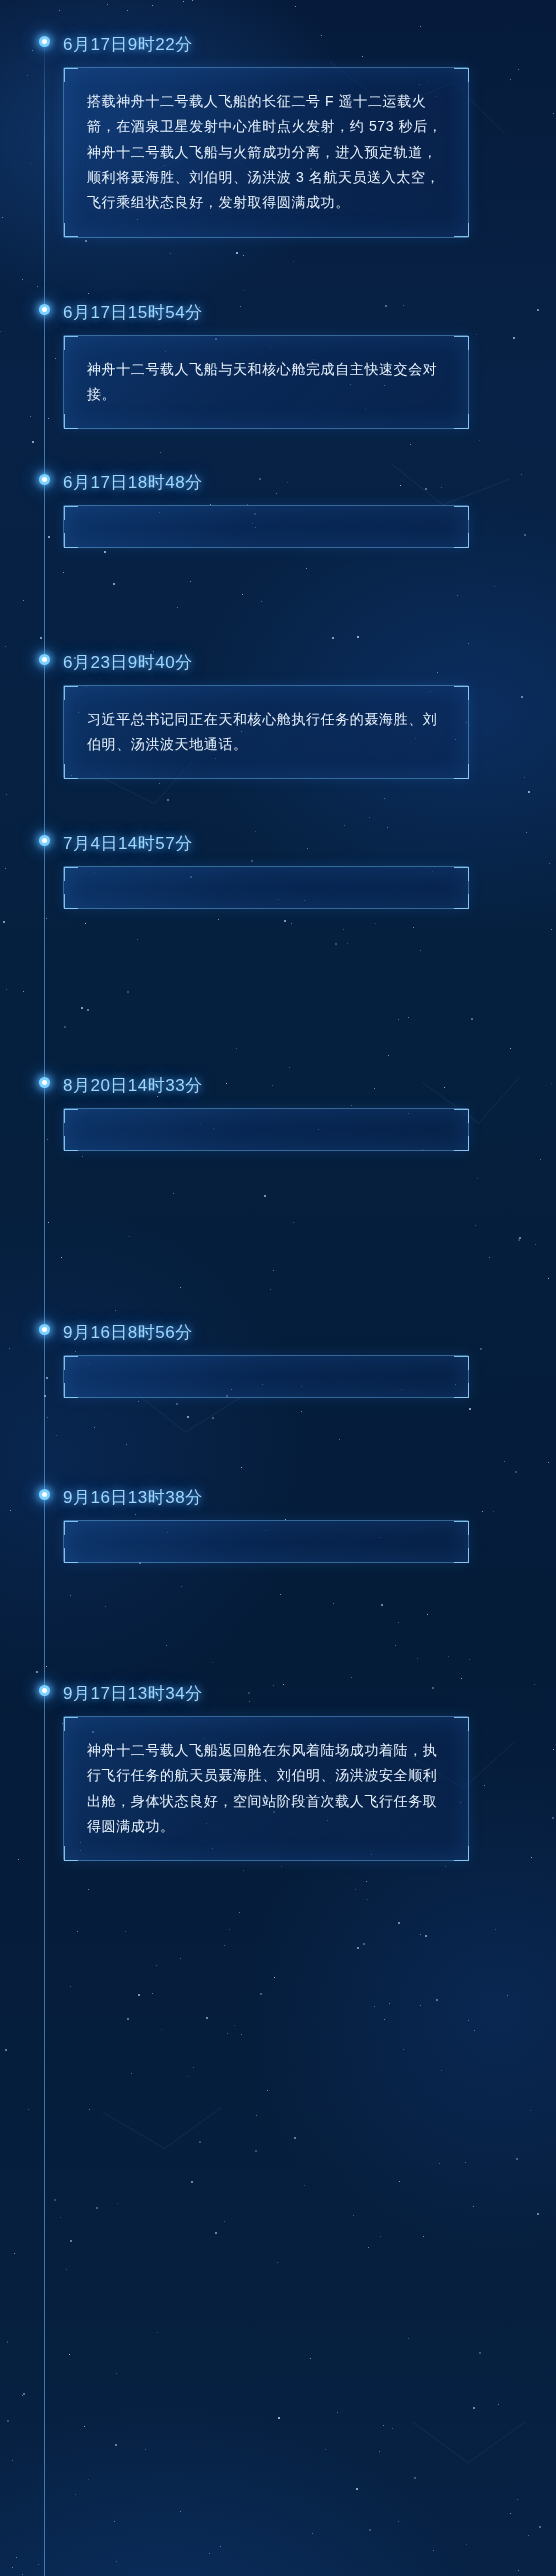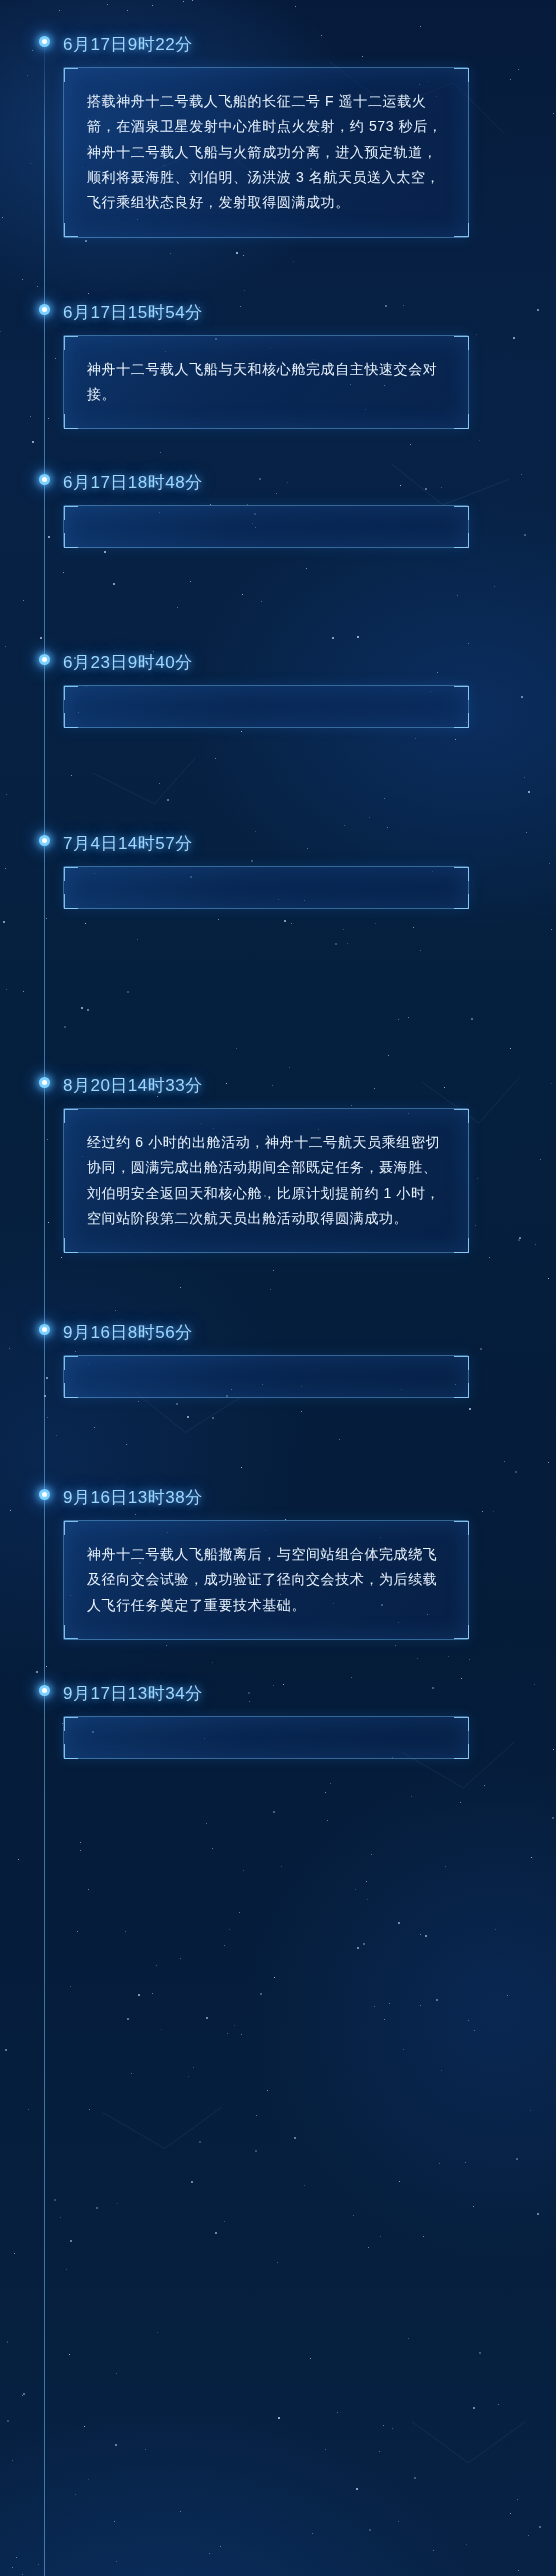--- a/index.html
+++ b/index.html
@@ -581,70 +581,70 @@
         </div>
       </div>
       <div class="event" style="top:654px;">
         <span class="dot"></span>
         <div class="date">6月23日9时40分</div>
         <div class="card" style="top:31px;">
           <span class="corner c-tl"></span>
           <span class="corner c-tr"></span>
           <span class="corner c-bl"></span>
           <span class="corner c-br"></span>
+          <div>习近平总书记同正在天和核心舱执行任务的聂海胜、刘伯明、汤洪波天地通话。</div>
         </div>
       </div>
       <div class="event" style="top:835px;">
         <span class="dot"></span>
         <div class="date">7月4日14时57分</div>
         <div class="card" style="top:31px;">
           <span class="corner c-tl"></span>
           <span class="corner c-tr"></span>
           <span class="corner c-bl"></span>
           <span class="corner c-br"></span>
         </div>
       </div>
       <div class="event" style="top:1077px;">
         <span class="dot"></span>
         <div class="date">8月20日14时33分</div>
         <div class="card" style="top:31px;">
           <span class="corner c-tl"></span>
           <span class="corner c-tr"></span>
           <span class="corner c-bl"></span>
           <span class="corner c-br"></span>
-          <div>经过约 6 小时的出舱活动，神舟十二号航天员乘组密切协同，圆满完成出舱活动期间全部既定任务，聂海胜、刘伯明安全返回天和核心舱，比原计划提前约 1 小时，空间站阶段第二次航天员出舱活动取得圆满成功。</div>
         </div>
       </div>
       <div class="event" style="top:1324px;">
         <span class="dot"></span>
         <div class="date">9月16日8时56分</div>
         <div class="card" style="top:31px;">
           <span class="corner c-tl"></span>
           <span class="corner c-tr"></span>
           <span class="corner c-bl"></span>
           <span class="corner c-br"></span>
         </div>
       </div>
       <div class="event" style="top:1489px;">
         <span class="dot"></span>
         <div class="date">9月16日13时38分</div>
         <div class="card" style="top:31px;">
           <span class="corner c-tl"></span>
           <span class="corner c-tr"></span>
           <span class="corner c-bl"></span>
           <span class="corner c-br"></span>
-          <div>神舟十二号载人飞船撤离后，与空间站组合体完成绕飞及径向交会试验，成功验证了径向交会技术，为后续载人飞行任务奠定了重要技术基础。</div>
         </div>
       </div>
       <div class="event" style="top:1685px;">
         <span class="dot"></span>
         <div class="date">9月17日13时34分</div>
         <div class="card" style="top:31px;">
           <span class="corner c-tl"></span>
           <span class="corner c-tr"></span>
           <span class="corner c-bl"></span>
           <span class="corner c-br"></span>
+          <div>神舟十二号载人飞船返回舱在东风着陆场成功着陆，执行飞行任务的航天员聂海胜、刘伯明、汤洪波安全顺利出舱，身体状态良好，空间站阶段首次载人飞行任务取得圆满成功。</div>
         </div>
       </div>
     </div>
 
 </div>
 
 
 </body></html>

